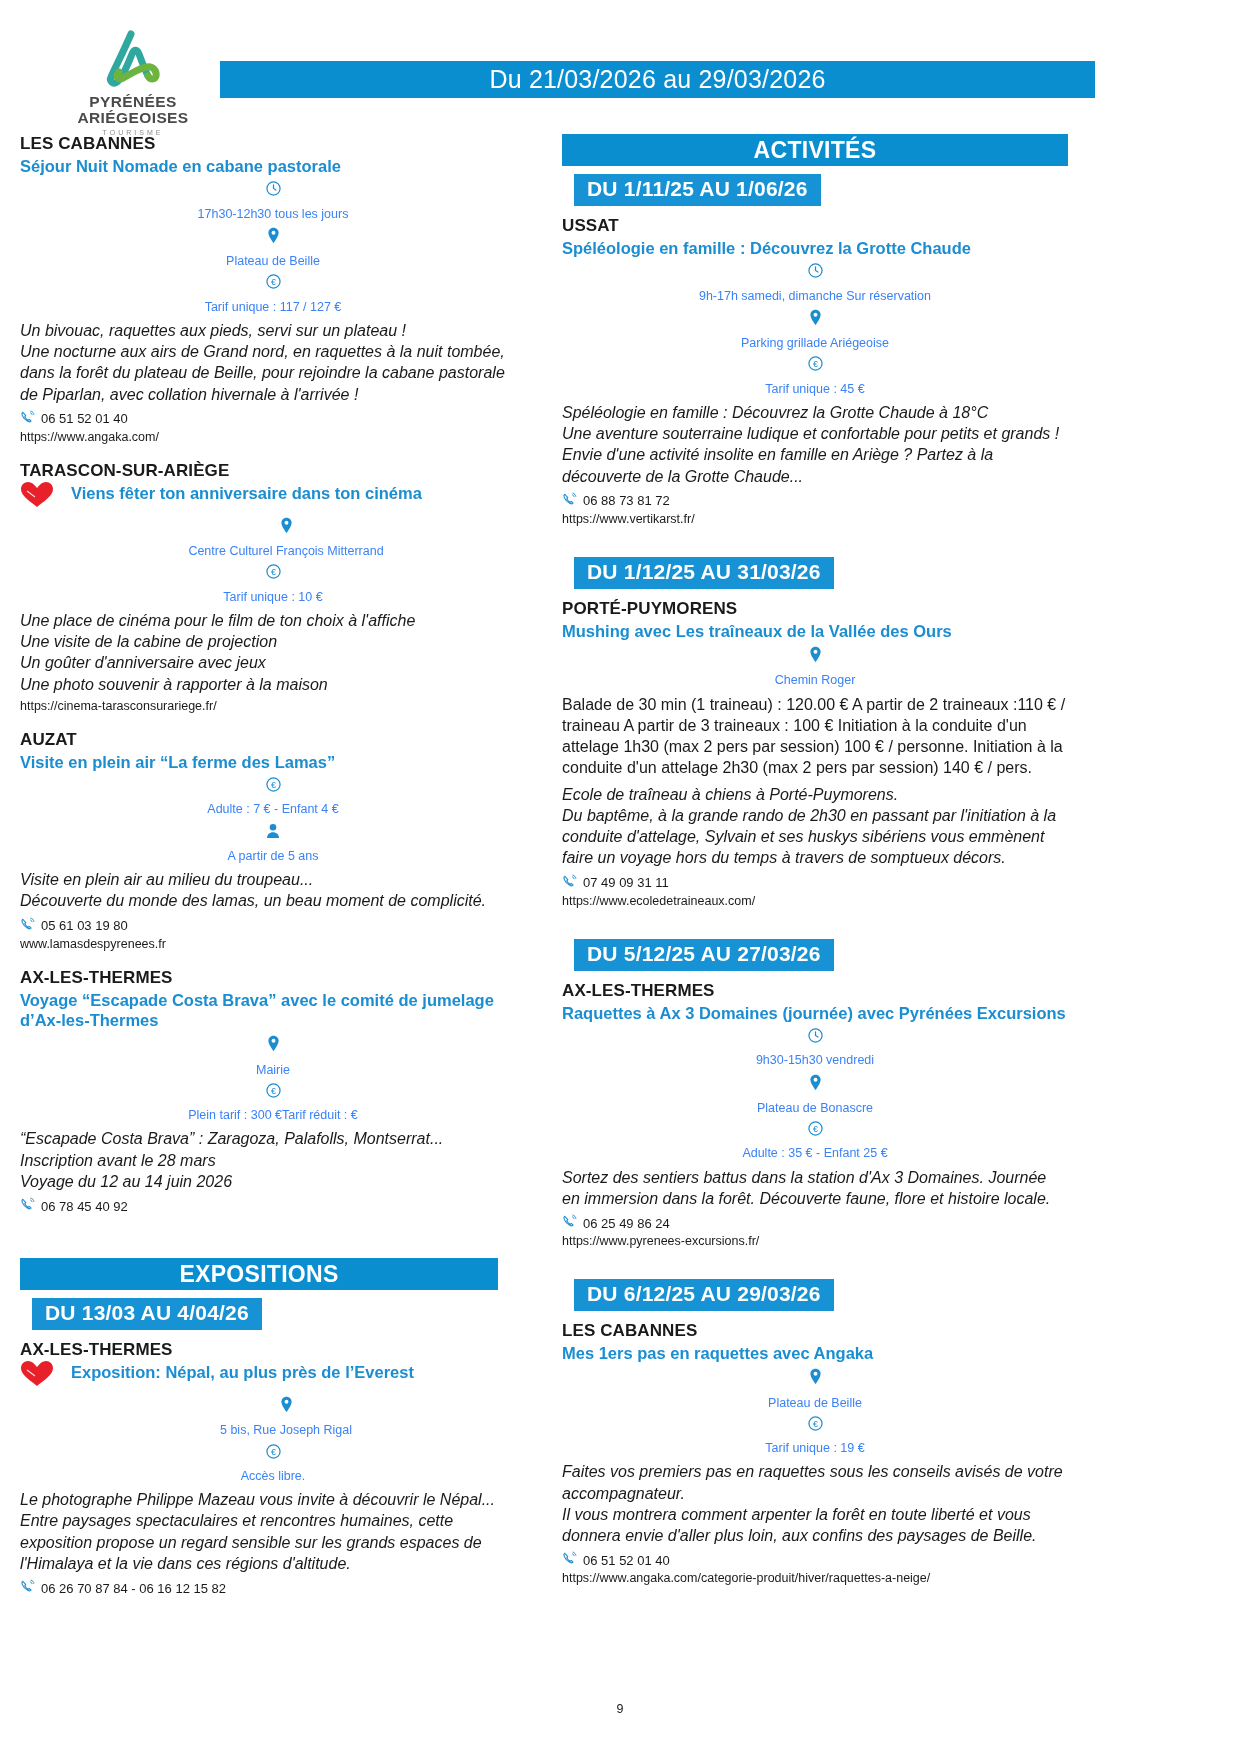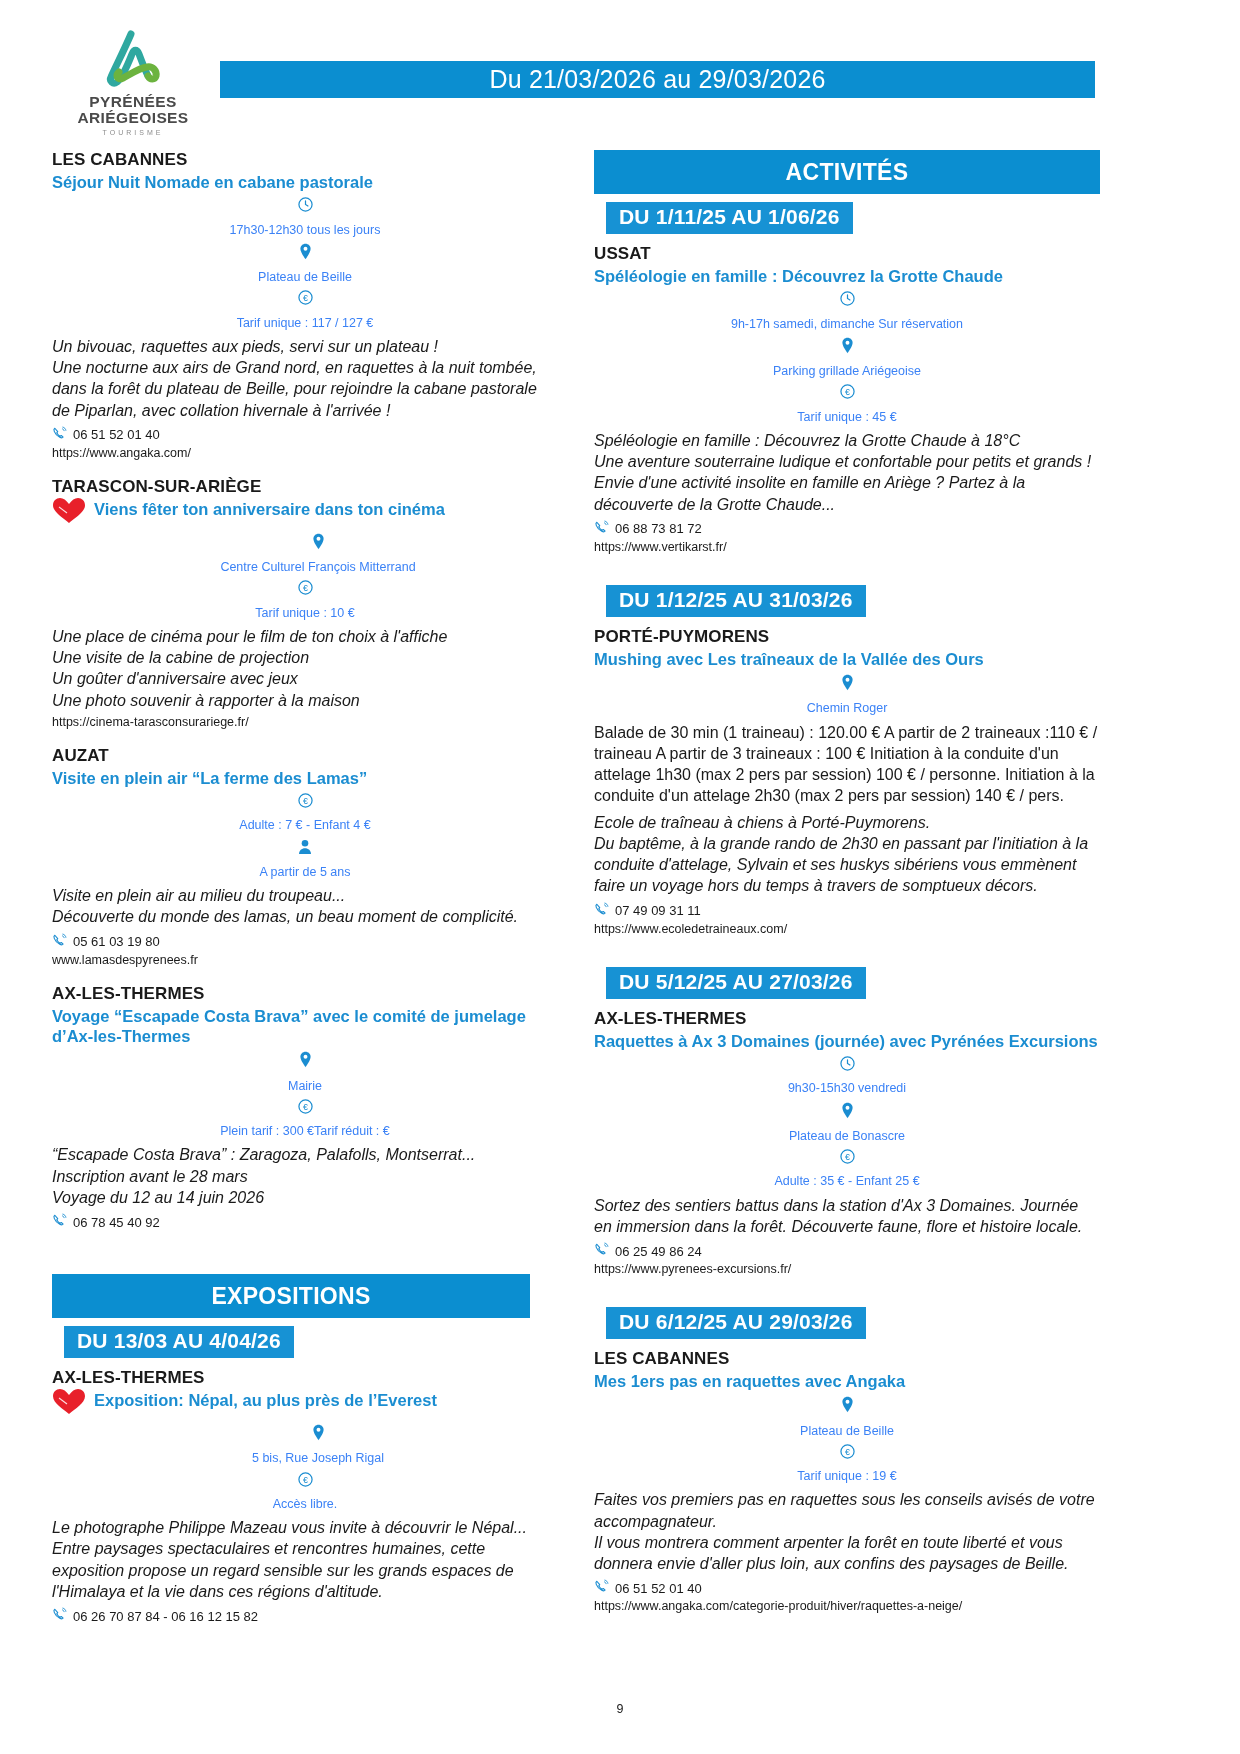--- a/index.html
+++ b/index.html
@@ -68,38 +68,38 @@
     justify-content: center;
     font-size: 25px;
     font-weight: 500;
     letter-spacing: 0.2px;
     margin-left: 37px;
   }
 
   
   .columns {
     position: absolute;
-    top: 150px;
+    top: 134px;
     left: 0;
     width: 1240px;
     display: flex;
     gap: 24px;
-    padding: 0 52px;
+    padding: 0 20px;
   }
   .col {
     width: 506px;
     flex: 0 0 506px;
   }
   .col-right { margin-left: 12px; }
 
   
   .section-banner {
     background: #0b8ed0;
     color: #ffffff;
-    height: 44px;
+    height: 32px;
     display: flex;
     align-items: center;
     justify-content: center;
     font-size: 23px;
     font-weight: bold;
     letter-spacing: 0.3px;
     margin-bottom: 8px;
   }
   .section-banner.mid { width: 478px; margin-left: 0; }
 
@@ -129,21 +129,21 @@
   .title {
     font-size: 16.5px;
     font-weight: bold;
     color: #1b8dd1;
     line-height: 1.23;
     margin-bottom: 3px;
   }
   .title-row {
     display: flex;
     align-items: flex-start;
-    gap: 8px;
+    gap: 17px;
   }
   .heart {
     flex: 0 0 auto;
     margin-top: -2px;
   }
 
   .meta-row {
     display: flex;
     align-items: center;
     flex-wrap: wrap;

